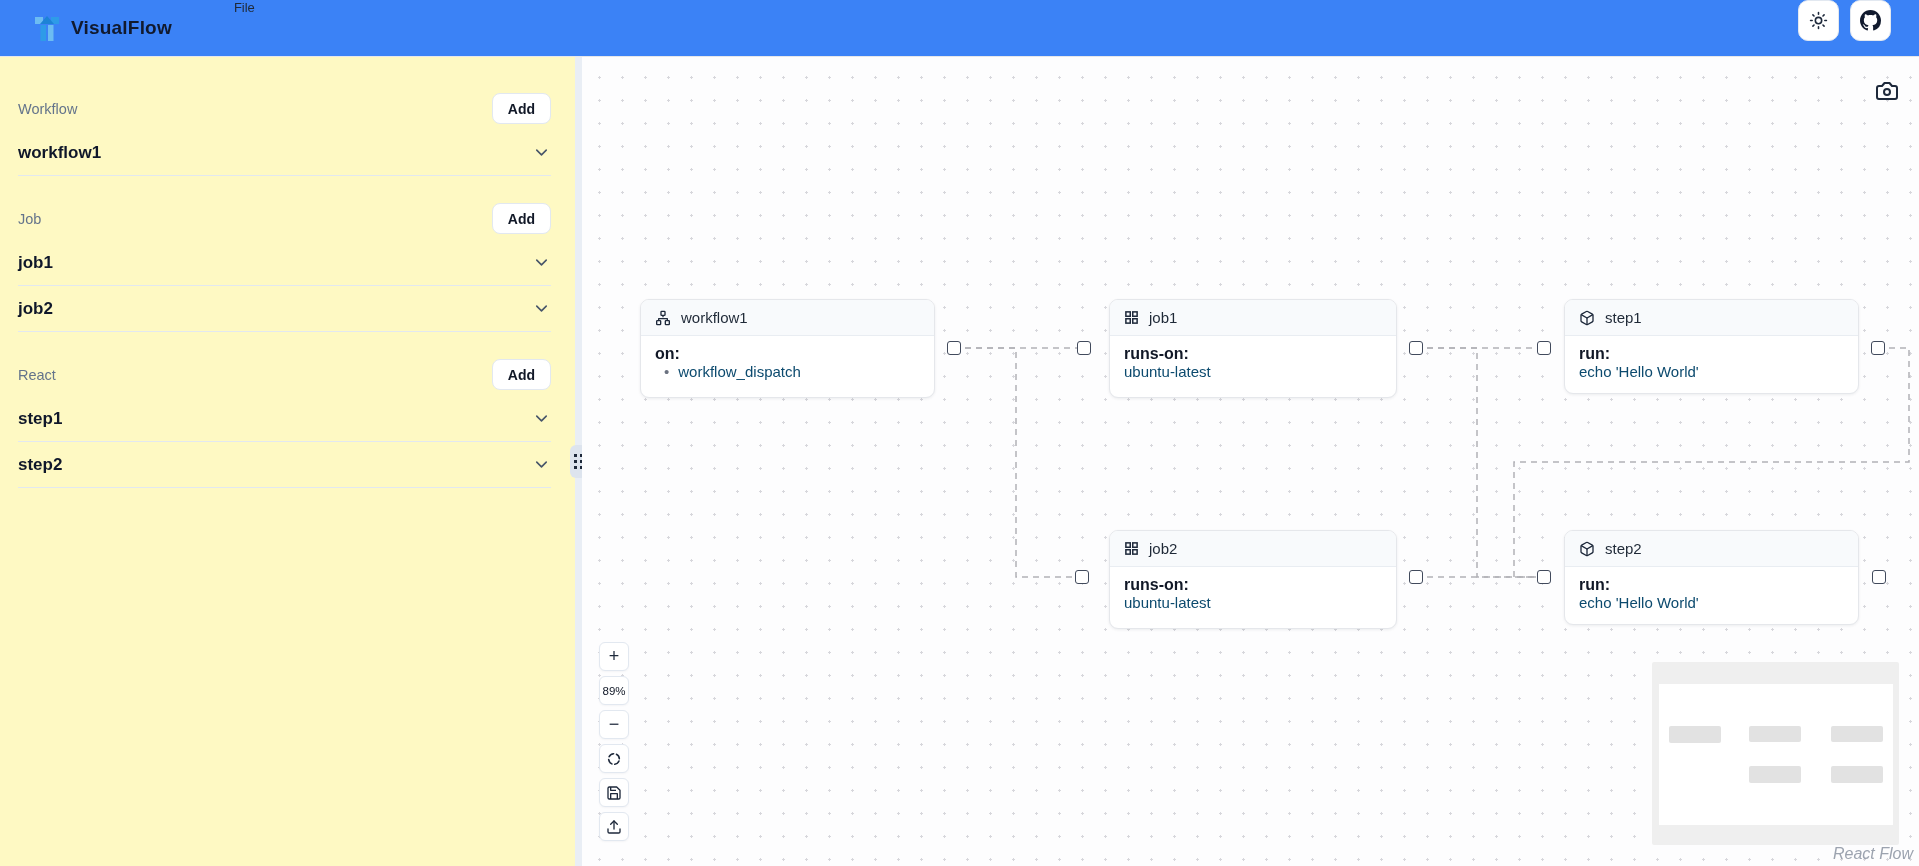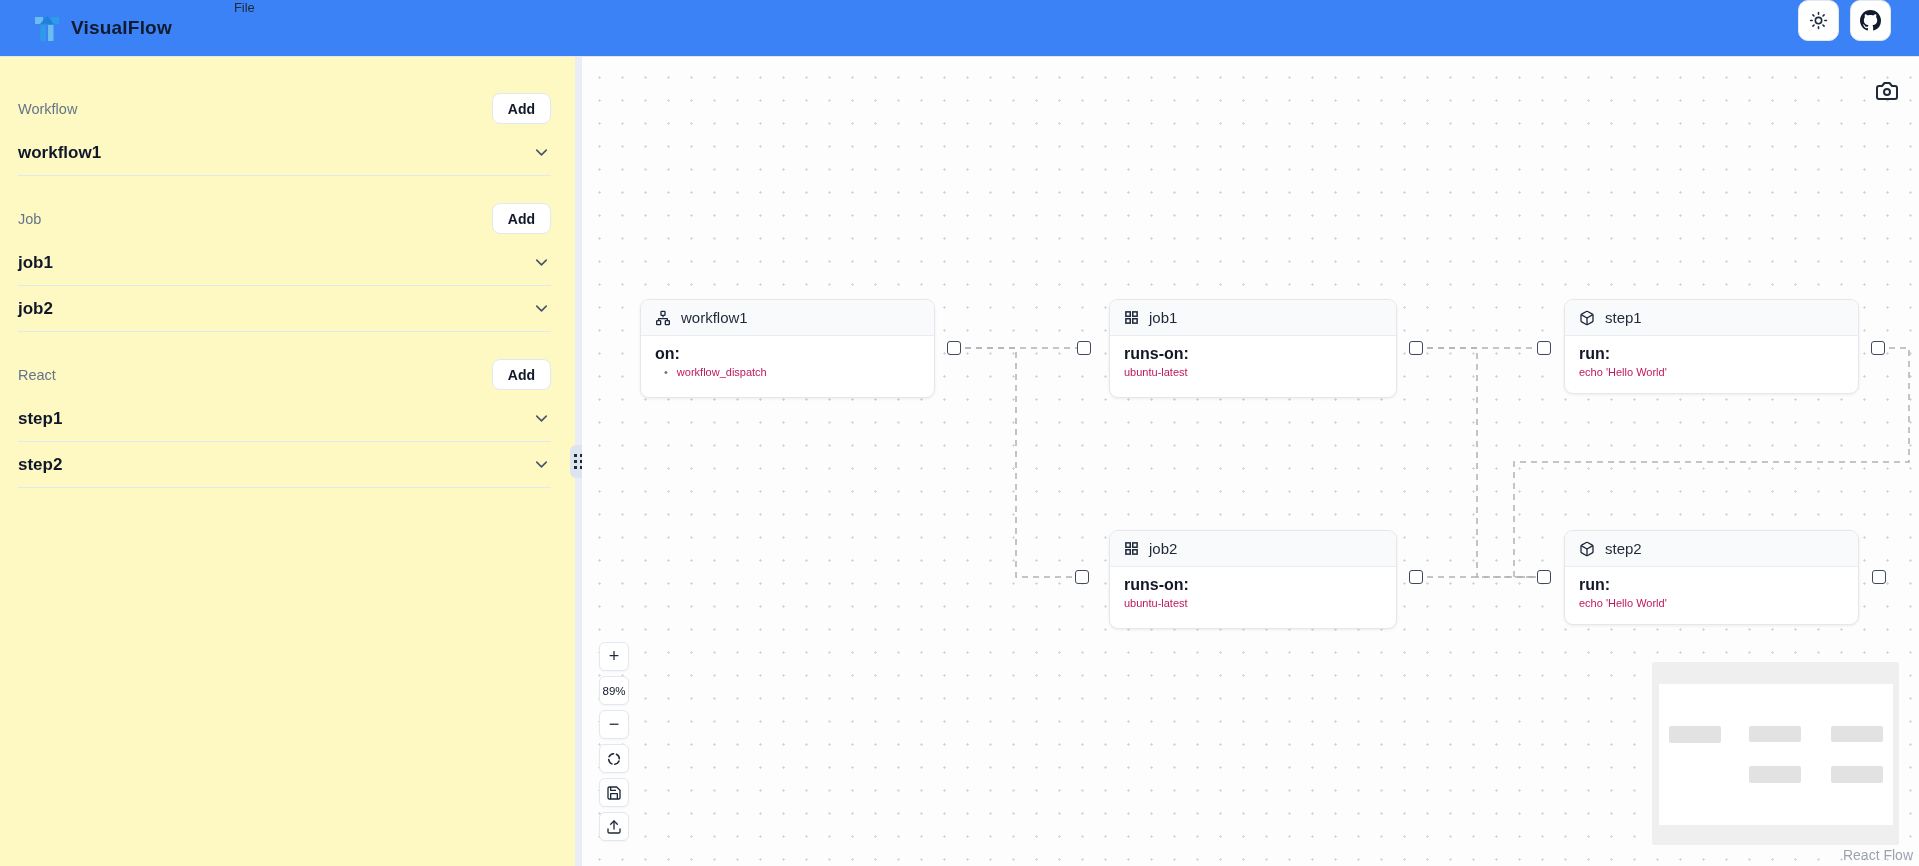--- a/index.html
+++ b/index.html
@@ -46,42 +46,42 @@
   .edges { position:absolute; inset:0; pointer-events:none; }
 
   .node { position:absolute; background:#fff; border:1px solid #e5e7eb; border-radius:9px;
           box-shadow:0 1px 3px rgba(15,23,42,.07); overflow:hidden; cursor:grab; }
   .node-header { display:flex; align-items:center; gap:10px; padding:9px 14px; background:#f8fafc;
                  border-bottom:1px solid #e9edf2; }
   .node-title { font-size:15px; color:#1f2937; }
   .node-icon { display:flex; color:#1e293b; }
   .node-body { padding:9px 14px; }
   .field-label { font-size:16px; font-weight:700; color:#111827; line-height:18px; }
-  .field-value { font-size:11px; color:#be185d; line-height:18px; }
+  .field-value { font-size:15px; color:#0c4a6e; line-height:18px; }
   .field-value.bullet { padding-left:9px; }
   .field-value.bullet::before { content:"•"; color:#6b7280; margin-right:9px; }
 
   .handle { position:absolute; width:14px; height:14px; background:#fff; border:1.6px solid #414a5c;
             border-radius:3px; cursor:crosshair; }
 
   
   .zoom-panel { position:absolute; left:17px; top:585px; display:flex; flex-direction:column; gap:5px; }
   .zoom-btn { width:30px; height:29px; background:#fff; border:1px solid #e2e8f0; border-radius:6px;
               display:flex; align-items:center; justify-content:center; color:#1e293b;
               font-size:18px; cursor:pointer; box-shadow:0 1px 2px rgba(15,23,42,.04);
               font-family:"Liberation Sans", sans-serif; }
   .zoom-level { font-size:11.5px; color:#111827; cursor:default; }
 
   
   .minimap { position:absolute; left:1070px; top:605px; width:247px; height:183px;
              background:#efefef; border-radius:2px; }
   .minimap-viewport { position:absolute; left:7px; top:22px; width:234px; height:141px; background:#fff; }
   .mini-node { position:absolute; background:#e2e2e2; border-radius:2px; }
 
-  .attribution { position:absolute; right:6px; bottom:3px; font-size:14px; color:#9ca3af; }
+  .attribution { position:absolute; right:6px; bottom:3px; font-size:16px; color:#9ca3af;font-style:italic; }
 
   .camera-btn { position:absolute; left:1293px; top:22px; color:#1e293b; cursor:pointer;
                 background:transparent; border:none; display:flex; }
 
   svg { display:block; }
 </style>
 </head>
 <body>
 
 <div class="app">

